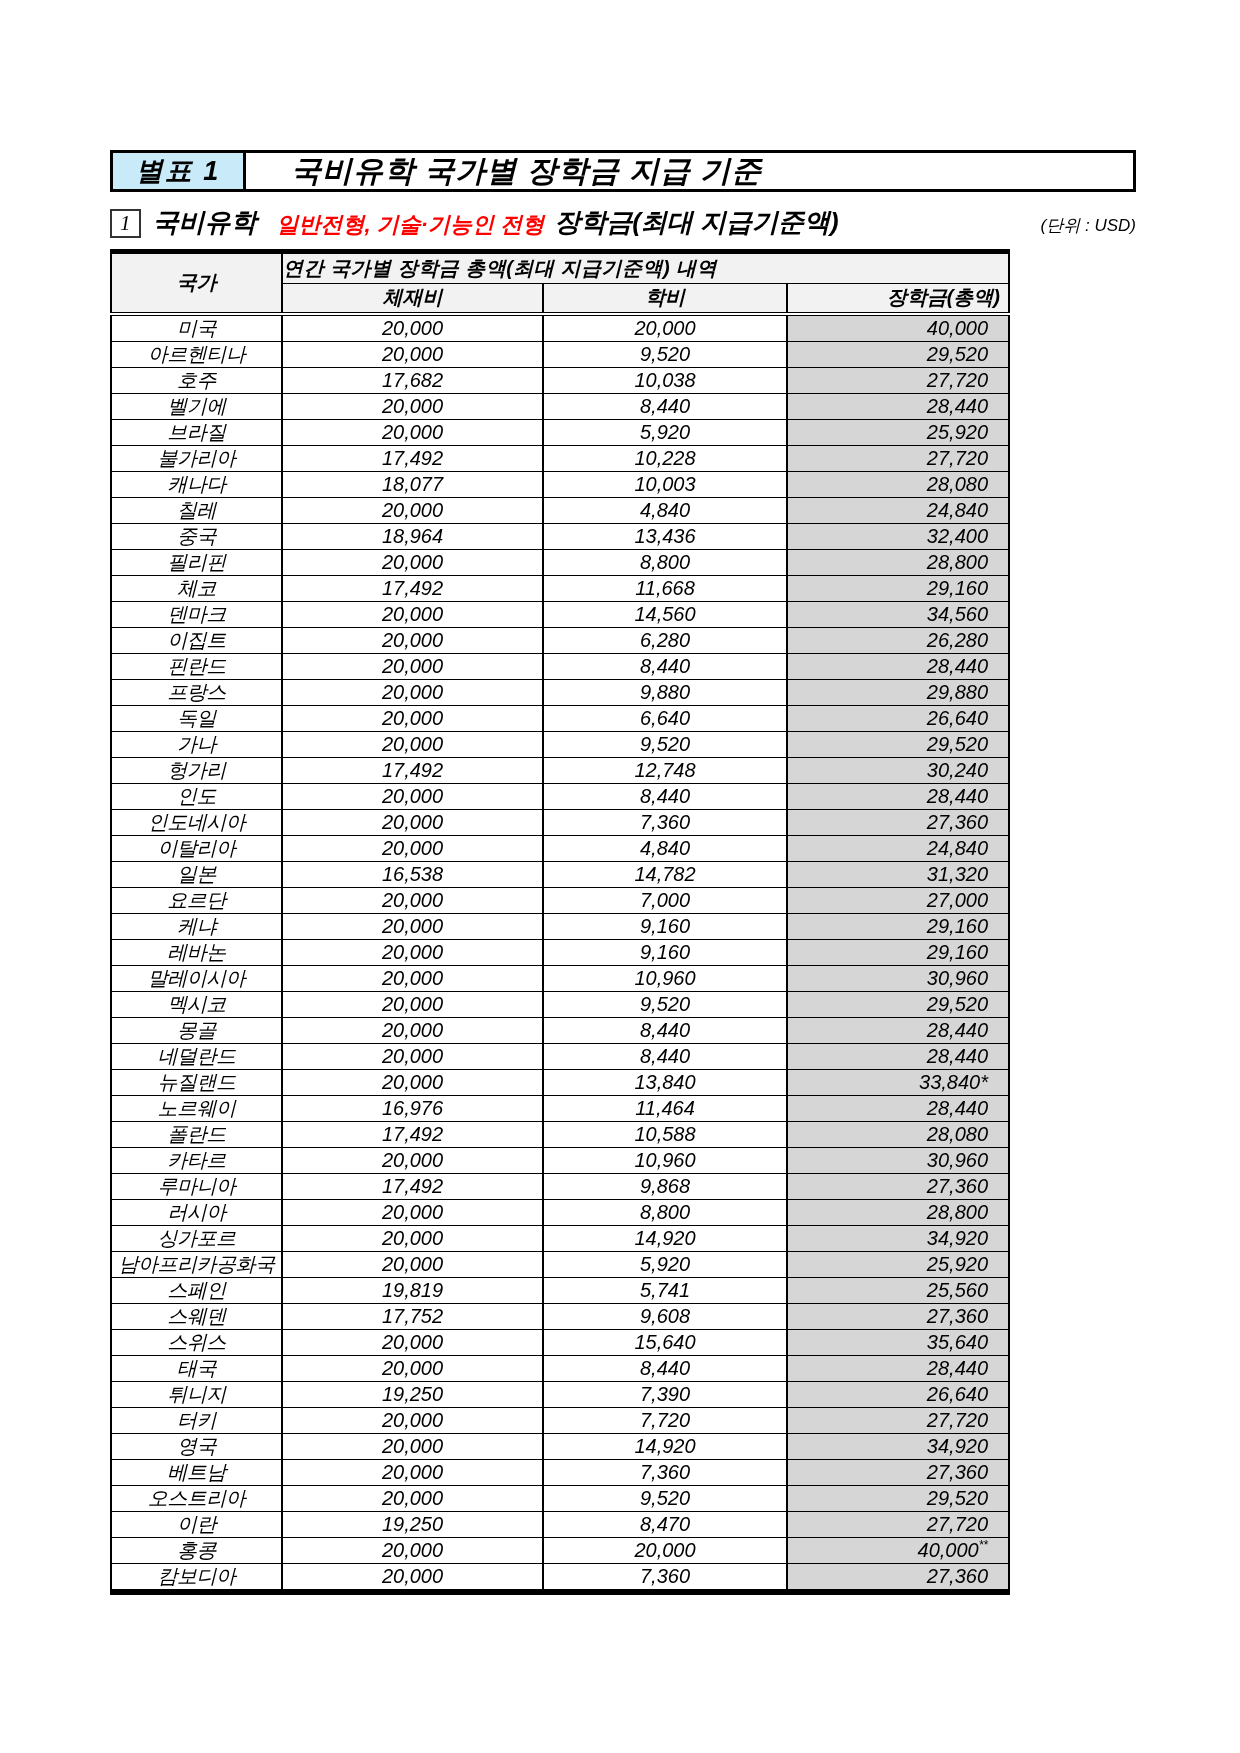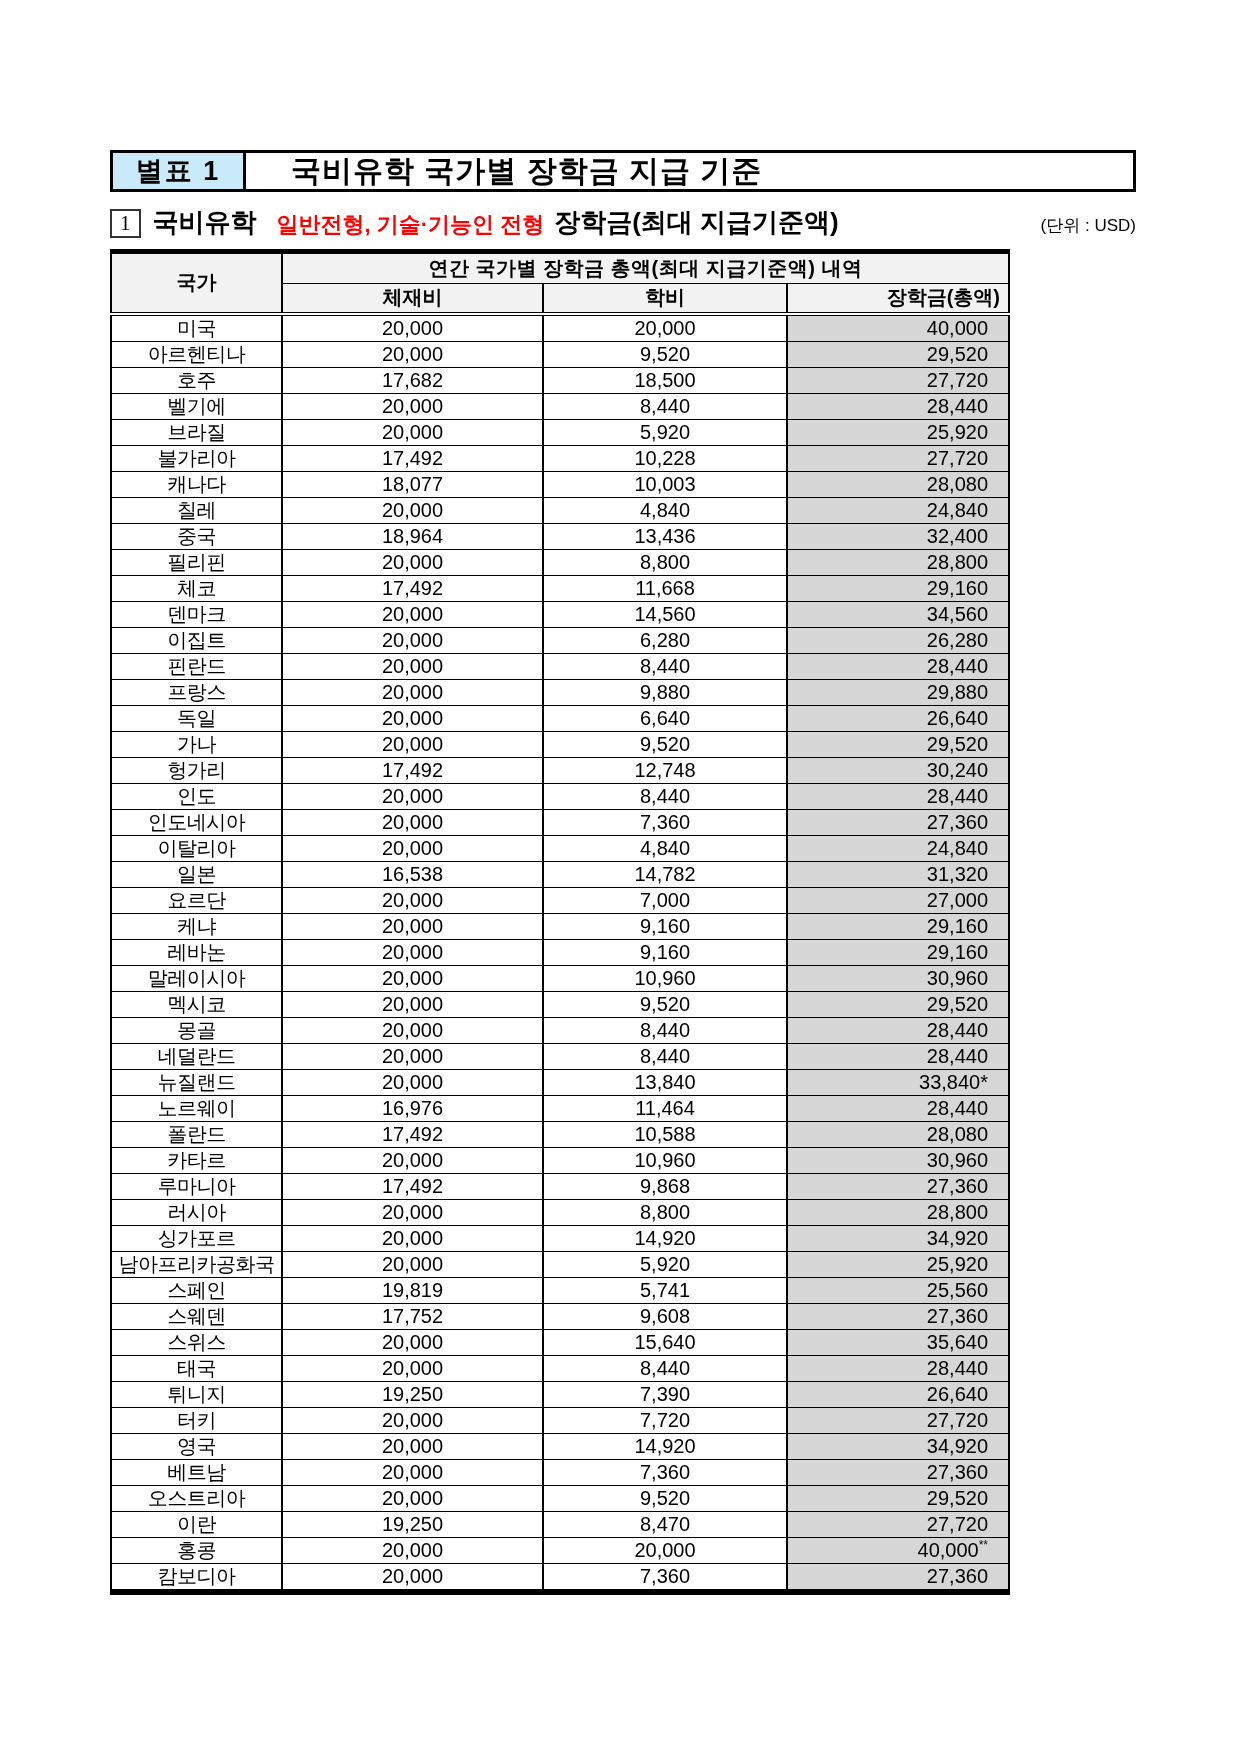--- a/index.html
+++ b/index.html
@@ -9,20 +9,21 @@
     height: 1753px;
     position: relative;
     font-family: "Liberation Sans", "DejaVu Sans", sans-serif;
     color: #000;
   }
   .sheet {
     position: absolute;
     left: 110px;
     top: 150px;
     width: 1026px;
+    font-style: italic;
   }
   
   .title-bar {
     display: flex;
     align-items: stretch;
     border: 3px solid #000;
     height: 42px;
     background: #fff;
   }
   .badge {
@@ -86,21 +87,21 @@
     border-left-width: 2px;
     border-right-width: 2px;
     overflow: hidden;
     white-space: nowrap;
   }
   thead th {
     background: var(--header-bg, #F2F2F2);
     font-weight: bold;
     font-size: 20px;
   }
-  .th-group   { height: 32px; text-align: center; letter-spacing: 0.5px; margin-left: 16px; }
+  .th-group   { height: 32px; text-align: left; letter-spacing: 0.5px; margin-left: 16px; }
   .th-country { text-align: center; margin-left: 8px; }
   .th-sub     { height: 30px; text-align: center; }
   .th-total   { text-align: right; padding-right: 8px; margin-left: 46px; }
   thead tr.sub-row th, thead th.th-country { border-bottom: 4px double #000; }
   tbody td {
     height: 26px;
     line-height: 25px;
     font-size: 20px;
     text-align: center;
     background: #fff;
@@ -158,21 +159,21 @@
   </tr>
         <tr>
     <td class="c-country">아르헨티나</td>
     <td class="c-num">20,000</td>
     <td class="c-num">9,520</td>
     <td class="c-total"><span class="val">29,520</span><sup class="sup"></sup></td>
   </tr>
         <tr>
     <td class="c-country">호주</td>
     <td class="c-num">17,682</td>
-    <td class="c-num">18,500</td>
+    <td class="c-num">10,038</td>
     <td class="c-total"><span class="val">27,720</span><sup class="sup"></sup></td>
   </tr>
         <tr>
     <td class="c-country">벨기에</td>
     <td class="c-num">20,000</td>
     <td class="c-num">8,440</td>
     <td class="c-total"><span class="val">28,440</span><sup class="sup"></sup></td>
   </tr>
         <tr>
     <td class="c-country">브라질</td>

